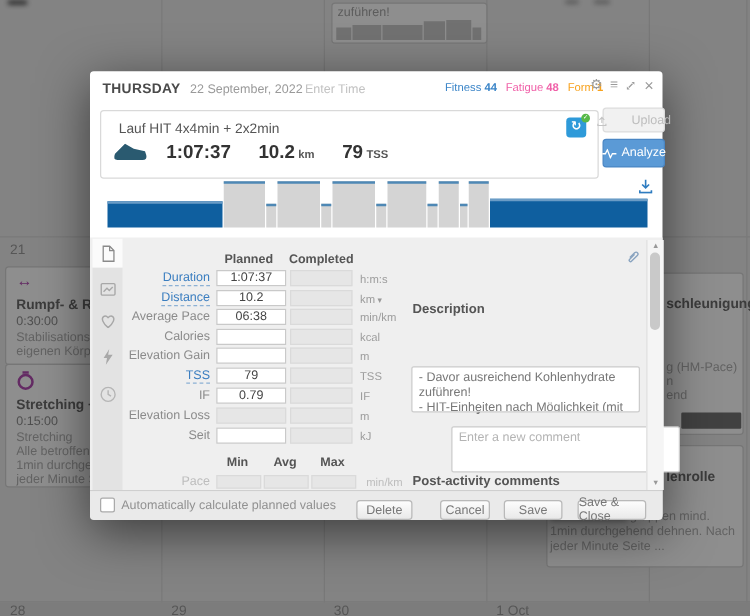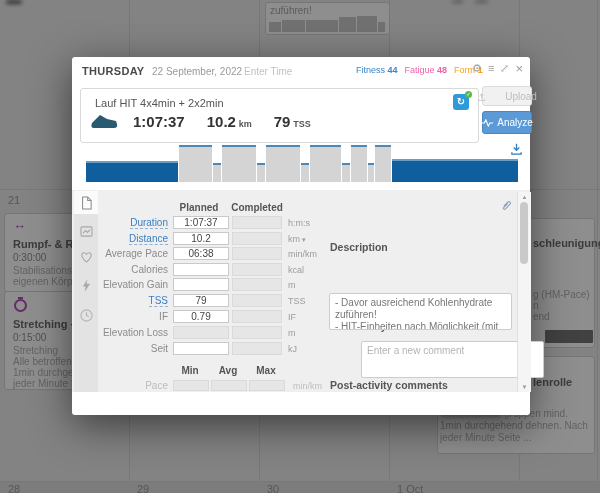--- a/index.html
+++ b/index.html
@@ -363,14 +363,22 @@
 
     <div class="ptitle" style="left:258px;top:284px">Post-activity comments</div>
     <textarea class="pbox" style="top: 284px; height: 37px; margin-left: 32px;" placeholder="Enter a new comment"></textarea>
 
     <div id="sbar">
       <span class="arr" style="top:2px">▲</span>
       <div id="sthumb"></div>
       <span class="arr" style="bottom:2px">▼</span>
     </div>
 
+    <div id="footer">
+      <div id="chk"></div>
+      <div id="chk-label">Automatically calculate planned values</div>
+      <div class="fbtn" style="left:213px;width:45px">Delete</div>
+      <div class="fbtn" style="left:280px;width:40px">Cancel</div>
+      <div class="fbtn" style="left:331px;width:47px">Save</div>
+      <div class="fbtn" style="left:390px;width:55px">Save &amp; Close</div>
+    </div>
   </div>
 </div>
 
 </body></html>

